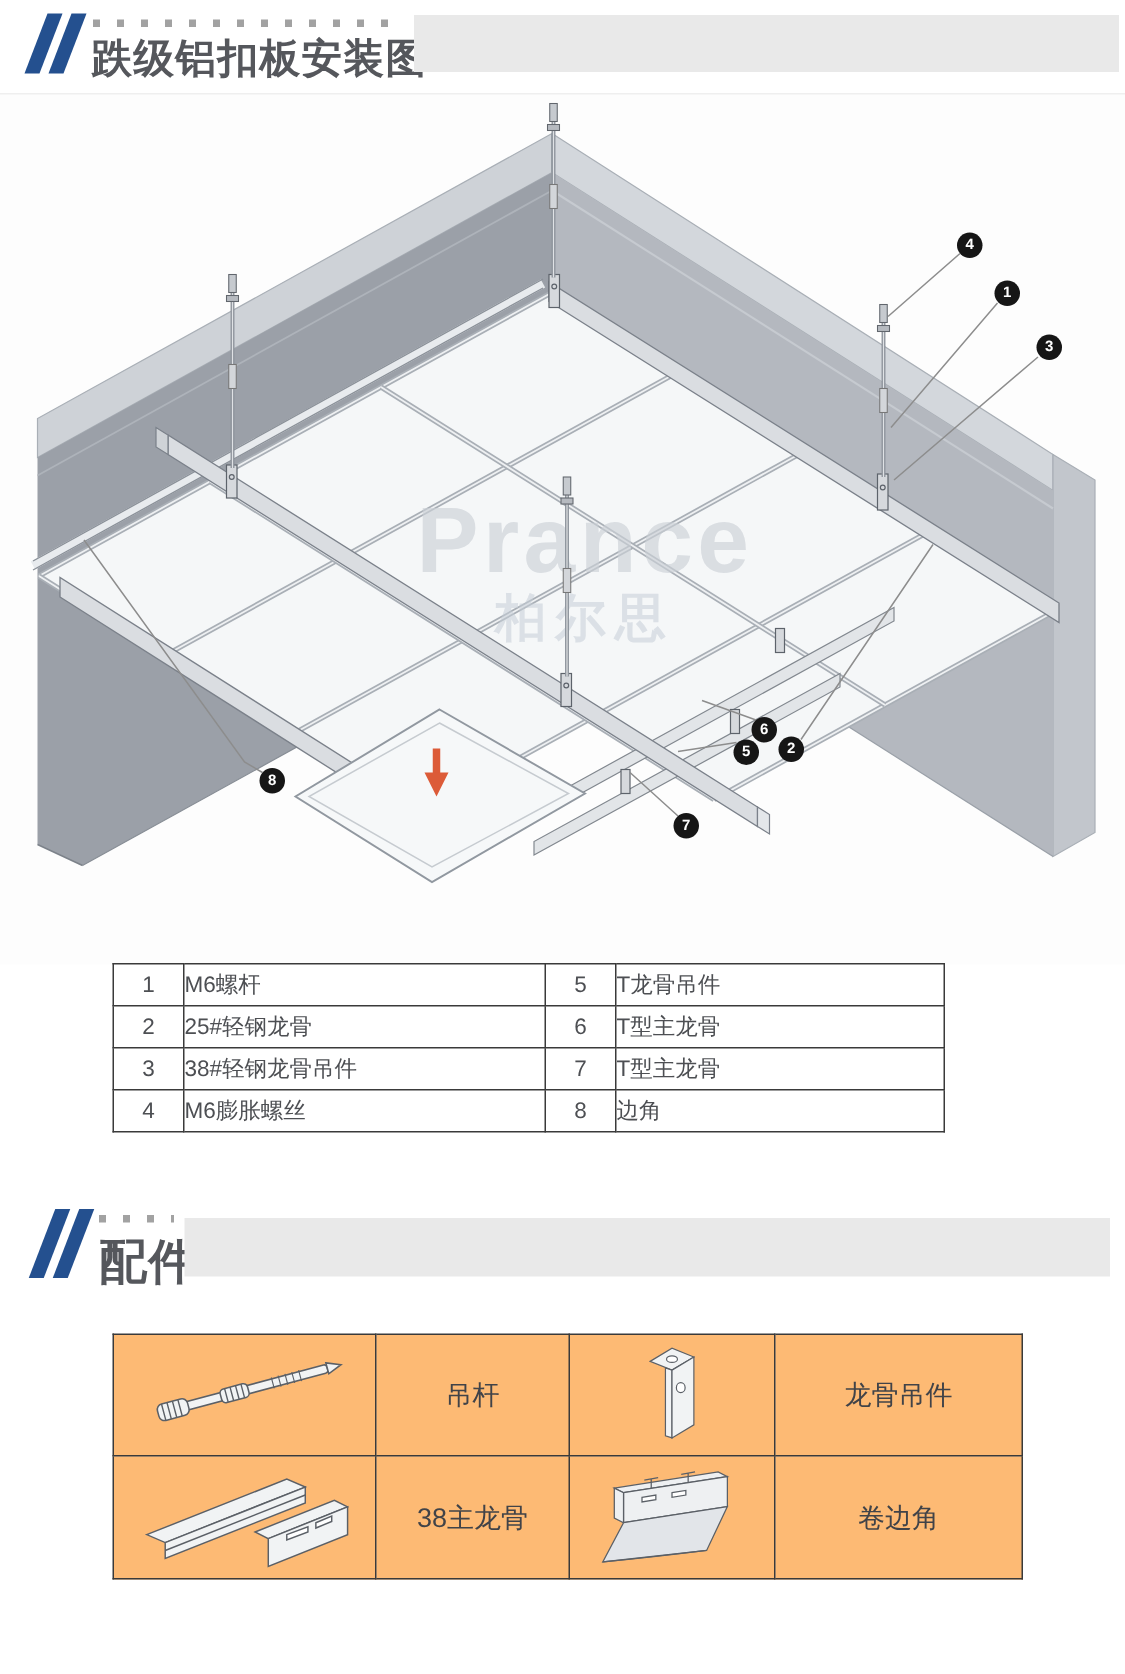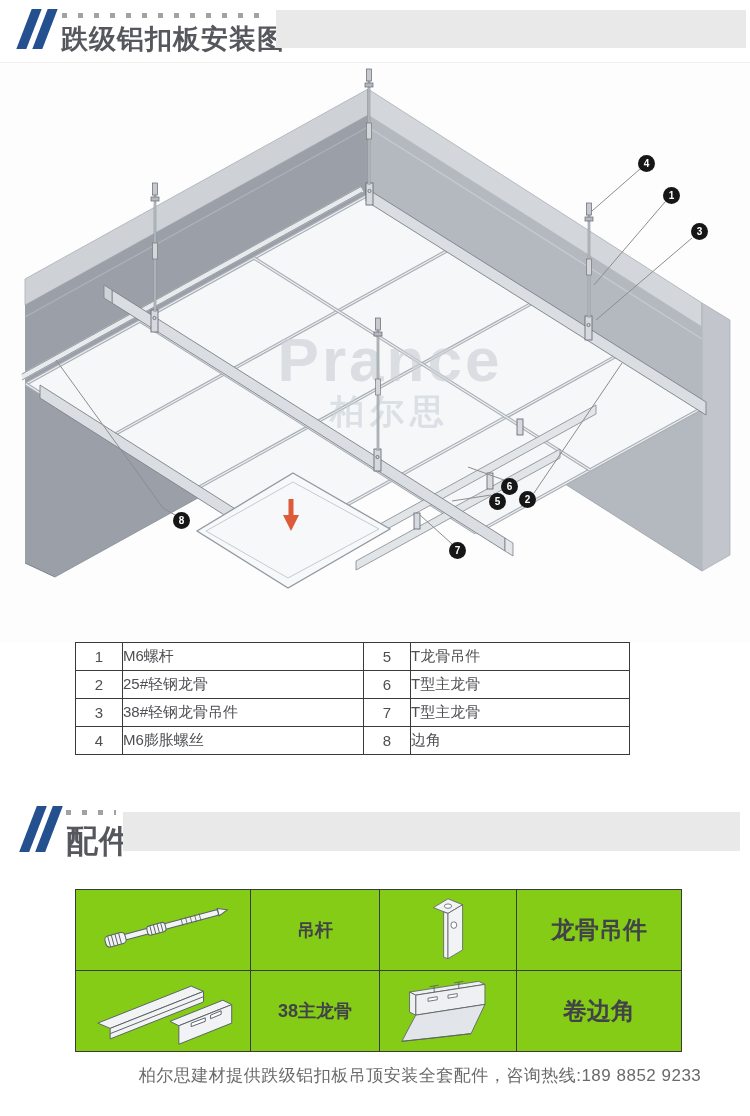--- a/index.html
+++ b/index.html
@@ -26,25 +26,25 @@
   #parts-table{position:absolute;left:75px;top:642px;border-collapse:collapse;}
   #parts-table td{border:1px solid #3a3a3a;height:27px;font-size:15px;color:#4d4f53;
                   background:#fff;padding:0;}
   #parts-table td.num{width:46px;text-align:center;}
   #parts-table td.lbl{}
   #parts-table td.lbl-l{width:240px;}
   #parts-table td.lbl-r{width:218px;}
 
   
   #acc-table{position:absolute;left:75px;top:889px;border-collapse:collapse;}
-  #acc-table td{border:1px solid #3a3a3a;background:#84cc16;text-align:center;vertical-align:middle;font-weight:bold;}
+  #acc-table td{border:1px solid #3a3a3a;background:#fdba74;text-align:center;vertical-align:middle;}
   #acc-table td.pic{width:172px;height:78px;}
   #acc-table td.pic2{width:134px;}
   #acc-table td.txt{width:126px;font-size:18px;color:#414348;}
-  #acc-table td.txt2{width:162px;font-size:24px;color:#414348;}
+  #acc-table td.txt2{width:162px;font-size:18px;color:#414348;}
 
   #footer-text{position:absolute;left:0;top:1064px;width:750px;text-align:center;
                padding-left:90px;box-sizing:border-box;font-size:17px;color:#6a6a6a;
                letter-spacing:0.5px;}
 </style>
 </head>
 <body>
 
 <div id="page">
 
@@ -287,15 +287,14 @@
             <polygon points="36,54 126,40 108,78 18,88" fill="#e2e5e9"></polygon>
             <path d="M18,88 Q60,84 108,78" fill="none"></path>
           </g>
         </svg>
       </td>
       <td class="txt txt2">卷边角</td>
     </tr>
   </tbody>
     </table>
 
-  <div id="footer-text">柏尔思建材提供跌级铝扣板吊顶安装全套配件，咨询热线:189 8852 9233</div>
 
 </div>
 
 </body></html>

